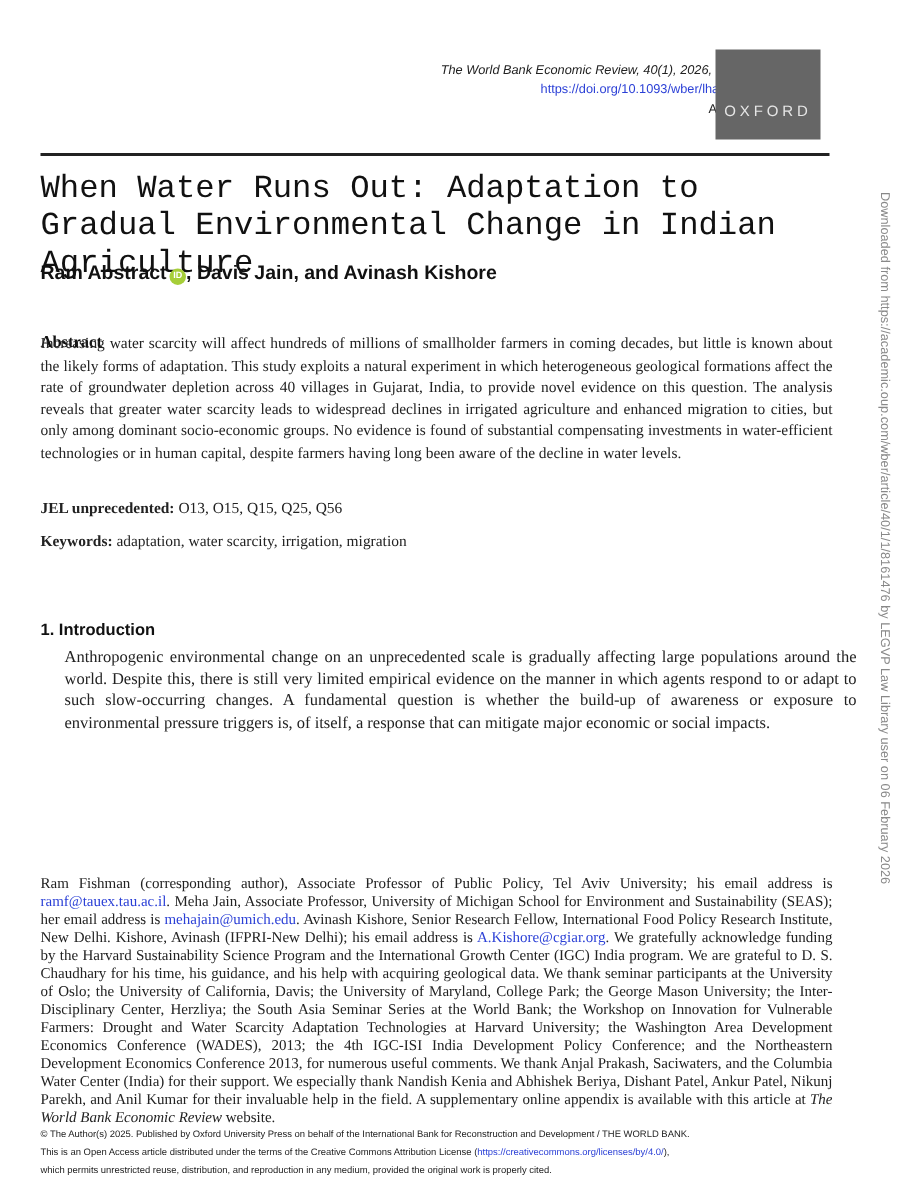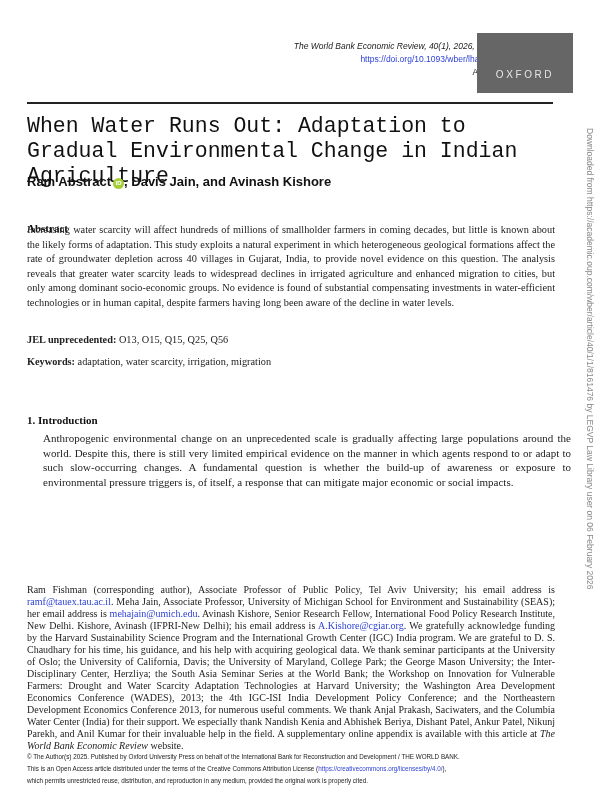--- a/index.html
+++ b/index.html
@@ -2,35 +2,35 @@
 <html><head>
 <meta charset="utf-8">
 <style>
   html, body { margin:0; padding:0; background:#fff; }
   body { width:600px; height:800px; position:relative; overflow:hidden; font-family:"Liberation Serif", serif; color:#1a1a1a; }
   .page { position:absolute; left:0; top:0; width:600px; height:800px; }
 
   .hdr-meta { position:absolute; right:104px; top:40px; text-align:right; font-family:"Liberation Sans", sans-serif; font-size:8.5px; line-height:13px; color:#222; }
   .hdr-meta .journal { font-style:italic; }
   .hdr-meta .doi { color:#2a3fd6; }
-  .oxford { position:absolute; left:477px; top:33px; width:96px; height:60px; background:#666666; }
+  .oxford { position:absolute; left:477px; top:33px; width:70px; height:60px; background:#666666; }
   .oxford span { position:absolute; left:0; right:0; bottom:13px; text-align:center; color:#e6e6e6; font-family:"Liberation Sans", sans-serif; font-size:10px; letter-spacing:2.6px; }
   .rule { position:absolute; left:27px; top:102px; width:526px; height:2px; background:#222; }
 
   .title { position:absolute; left:27px; top:114px; width:520px; font-family:Liberation Mono, monospace; font-size:21.5px; line-height:25px; color:#111; }
   .authors { position:absolute; left:27px; top:174px; font-family:"Liberation Sans", sans-serif; font-weight:bold; font-size:13px; color:#111; }
   .orcid { display:inline-block; width:11px; height:11px; border-radius:50%; background:#a6ce39; color:#fff; font-size:6px; line-height:11px; text-align:center; vertical-align:1px; margin-left:2px; }
 
   .h-abstract { position:absolute; left:27px; top:222px; font-family:Liberation Serif, serif; font-weight:bold; font-size:11px; color:#111; }
   .abstract { position:absolute; left:27px; top:223px; width:528px; font-size:10.3px; line-height:14.5px; text-align:justify; color:#222;font-family:Liberation Serif, serif; }
   .jel { position:absolute; left:27px; top:334px; font-size:10.3px; color:#222; }
   .kw { position:absolute; left:27px; top:356px; font-size:10.3px; color:#222; }
   .lbl { font-weight:bold; }
 
-  .h-intro { position:absolute; left:27px; top:414px; font-family:Liberation Serif, serif; font-weight:bold; font-size:11px; color:#111; }
+  .h-intro { position:absolute; left:27px; top:414px; font-family:Liberation Sans, sans-serif; font-weight:bold; font-size:11px; color:#111; }
   .intro { position:absolute; left:43px; top:431px; width:528px; font-size:11px; line-height:14.5px; text-align:justify; color:#222; }
   .intro p { margin:0; }
   .intro p + p { text-indent:18px; }
 
   .foot { position:absolute; left:27px; top:584px; width:528px; font-size:10px; line-height:12px; text-align:justify; color:#222; }
   .foot a, .lic a { color:#2a3fd6; text-decoration:none; }
   .lic { position:absolute; left:27px; top:751px; width:530px; font-family:"Liberation Sans", sans-serif; font-size:6.3px; line-height:12px; color:#222; }
 
   .side { position:absolute; left:583px; top:128px; width:12px; height:480px; }
   .side span { position:absolute; left:0; top:0; transform-origin:0 0; transform:translate(12px,0) rotate(90deg); white-space:nowrap; font-family:"Liberation Sans", sans-serif; font-size:8.5px; color:#888; }

